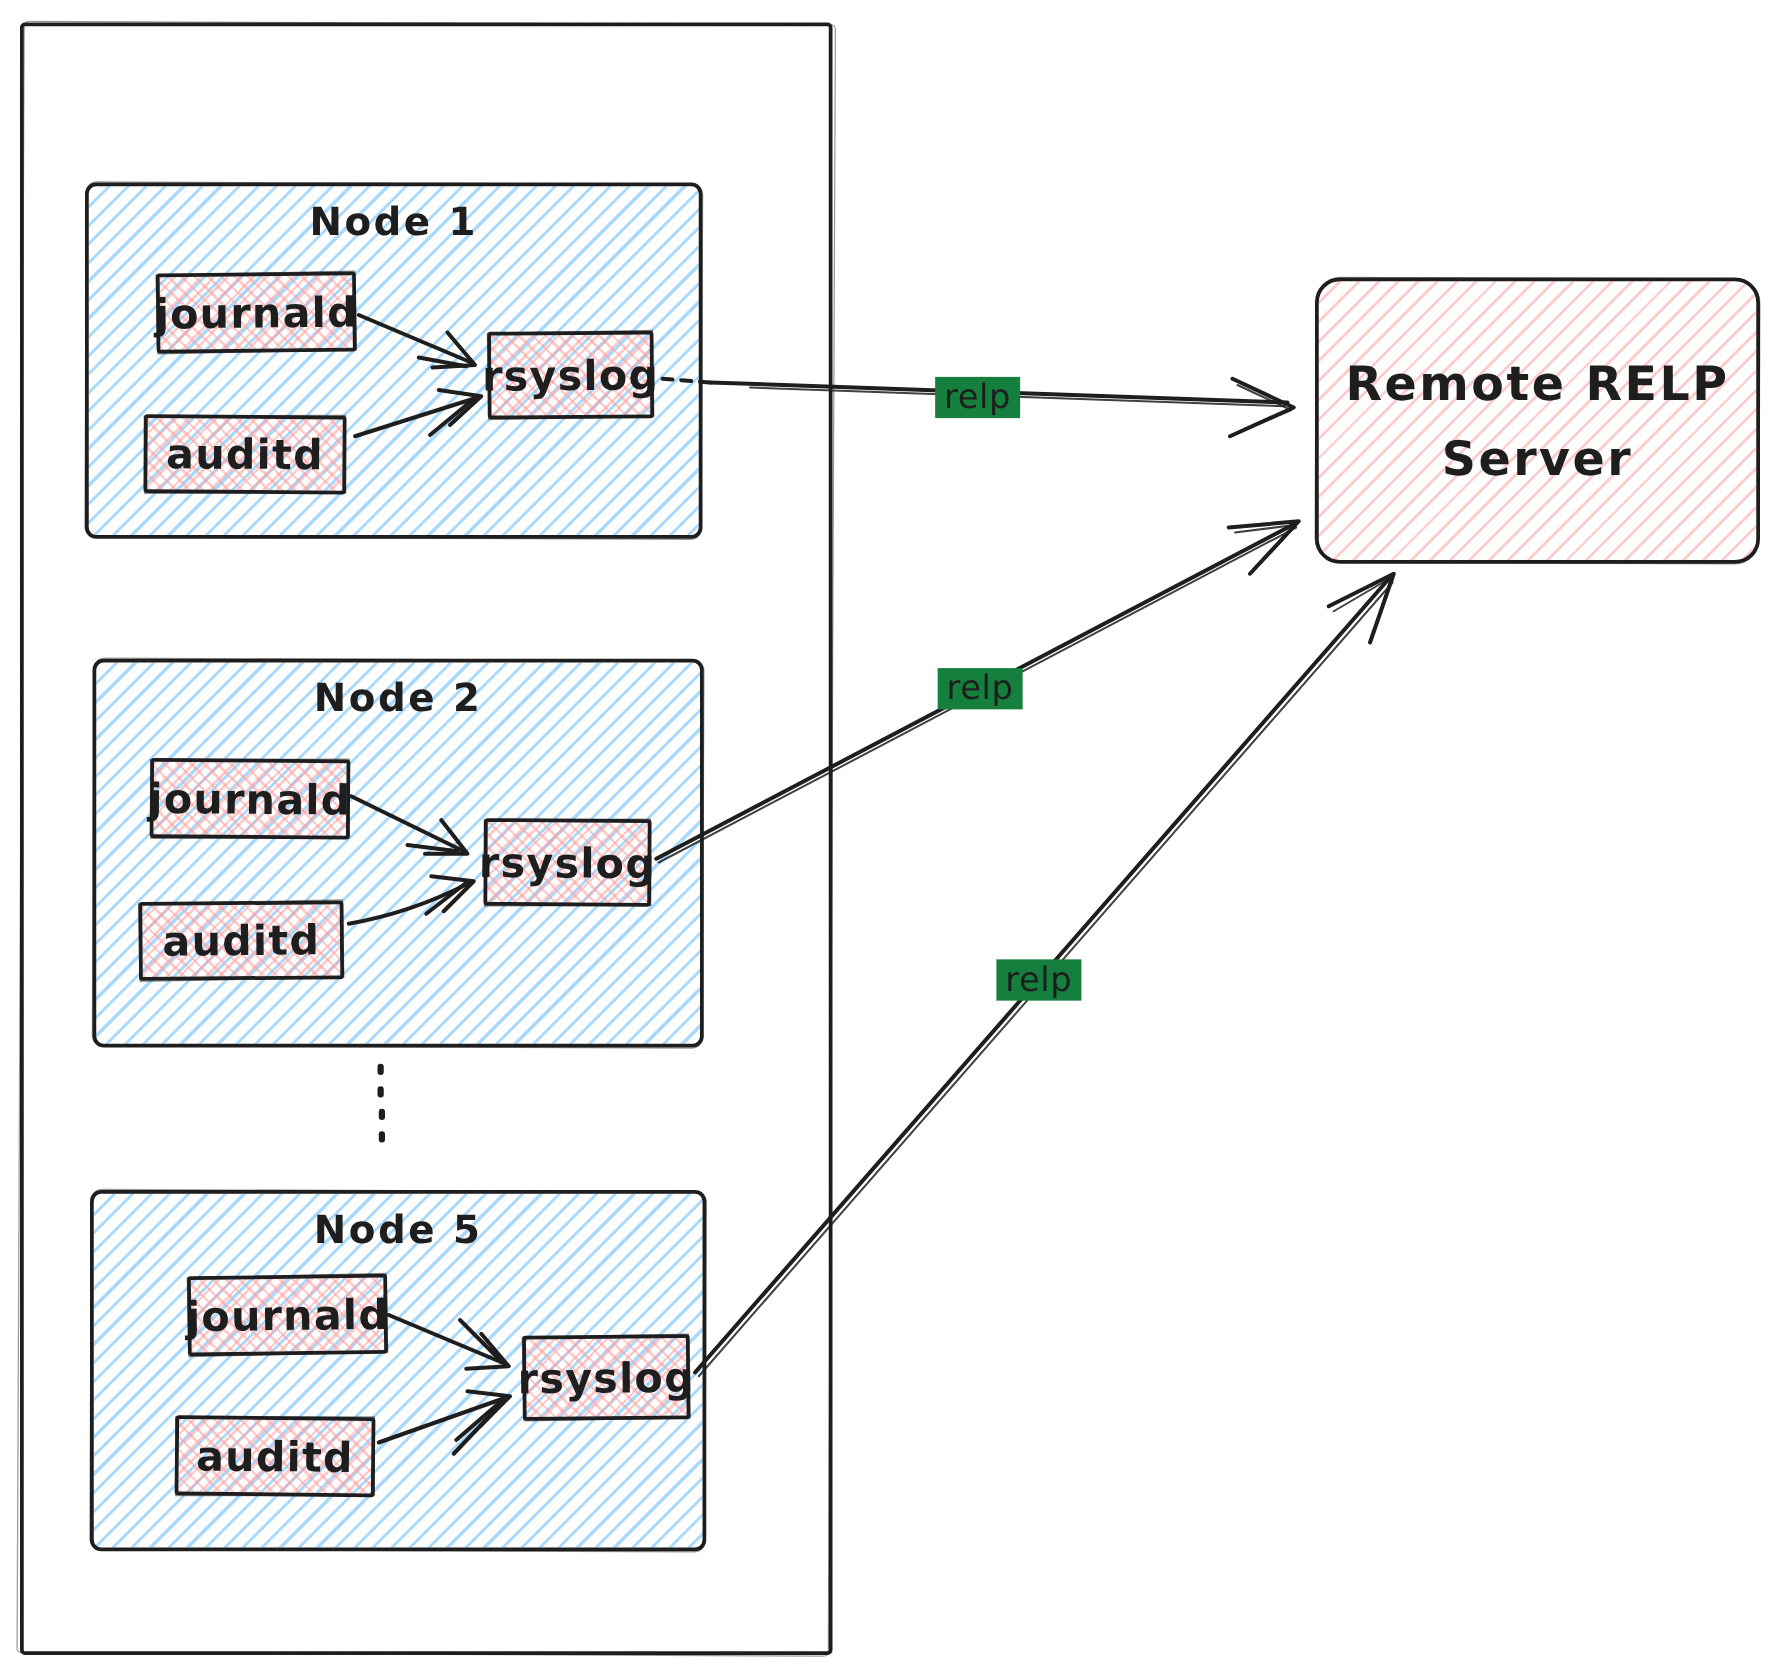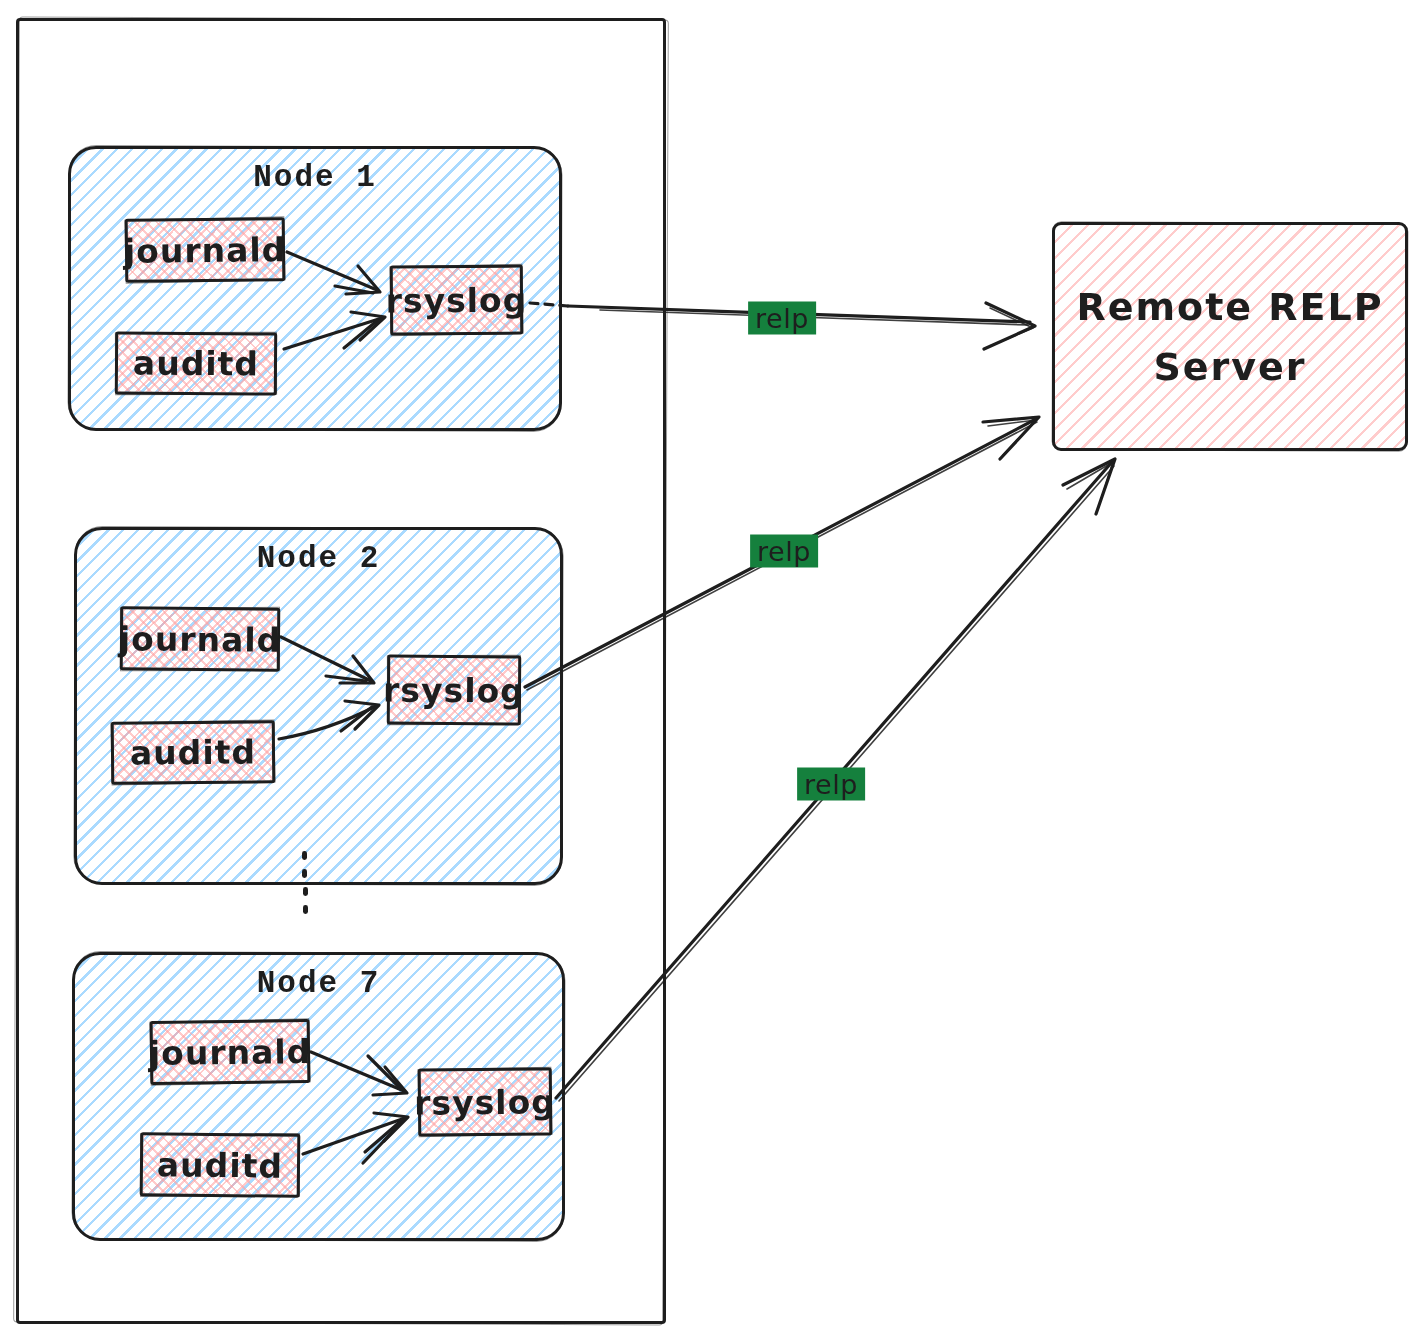--- a/index.html
+++ b/index.html
@@ -19,29 +19,28 @@
     border:1.4px solid rgba(30,30,30,.45);
     border-radius:inherit; transform:rotate(.25deg);
     pointer-events:none;
   }
   .outer-box { left:16px; top:18px; width:650px; height:1306px; border-radius:4px; background:#fff; }
   .outer-title {
     position:absolute; left:56px; top:38px;
     font-size:31px; font-weight:600; letter-spacing:1.5px;
   }
   .node {
-    border-radius:28px;
+    border-radius:9px;
     background-color:#fff;
     background-image:repeating-linear-gradient(135deg,
       rgba(165,216,255,.95) 0px, rgba(165,216,255,.95) 2.4px,
       transparent 2.4px, transparent 10.5px);
-    font-family:Liberation Mono, monospace;
   }
   .node-1 { left:68px;  top:146px; width:494px; height:285px; }
-  .node-2 { left:74px;  top:527px; width:489px; height:358px; }
+  .node-2 { left:74px;  top:527px; width:489px; height:311px; }
   .node-3 { left:72px;  top:952px; width:493px; height:289px; }
   .node-title {
     position:absolute; left:0; right:0; top:11px; text-align:center;
     font-size:31px; font-weight:600; letter-spacing:2px;
   }
   .svc {
     position:absolute; box-sizing:border-box;
     border:3px solid #1e1e1e; border-radius:3px;
     display:flex; align-items:center; justify-content:center;
     font-size:33px; font-weight:600; letter-spacing:1px;
@@ -57,21 +56,21 @@
   .j1 { left:125px; top:218px; width:160px; height:64px; transform:rotate(-.6deg); }
   .a1 { left:115px; top:332px; width:162px; height:63px; transform:rotate(.4deg); }
   .r1 { left:390px; top:265px; width:133px; height:70px; transform:rotate(-.4deg); }
   .j2 { left:120px; top:607px; width:160px; height:64px; transform:rotate(.5deg); }
   .a2 { left:111px; top:721px; width:164px; height:63px; transform:rotate(-.5deg); }
   .r2 { left:387px; top:655px; width:134px; height:70px; transform:rotate(.4deg); }
   .j3 { left:150px; top:1020px; width:160px; height:64px; transform:rotate(-.7deg); }
   .a3 { left:140px; top:1133px; width:160px; height:64px; transform:rotate(.6deg); }
   .r3 { left:418px; top:1068px; width:134px; height:68px; transform:rotate(-.5deg); }
   .server {
-    left:1052px; top:222px; width:356px; height:229px; border-radius:9px;
+    left:1052px; top:222px; width:356px; height:229px; border-radius:20px;
     background-color:#fff;
     background-image:repeating-linear-gradient(135deg,
       rgba(255,170,170,.6) 0 2.2px, transparent 2.2px 11px);
     display:flex; flex-direction:column; align-items:center; justify-content:center;
     gap:16px; font-size:38px; font-weight:600; letter-spacing:2px; text-align:center;
   }
   .overlay { position:absolute; left:0; top:0; width:1426px; height:1341px; pointer-events:none; }
   .overlay path, .overlay line { stroke:#1e1e1e; fill:none; stroke-linecap:round; stroke-linejoin:round; }
   .pen  { stroke-width:3.2px; }
   .pen2 { stroke-width:1.6px; opacity:.85; }
@@ -111,21 +110,21 @@
     <span>journald</span>
   </div>
   <div class="svc a2">
     <span>auditd</span>
   </div>
   <div class="svc r2">
     <span>rsyslog</span>
   </div>
 
   <div class="sketch node node-3">
-    <div class="node-title">Node 7</div>
+    <div class="node-title">Node 5</div>
   </div>
   <div class="svc j3">
     <span>journald</span>
   </div>
   <div class="svc a3">
     <span>auditd</span>
   </div>
   <div class="svc r3">
     <span>rsyslog</span>
   </div>

